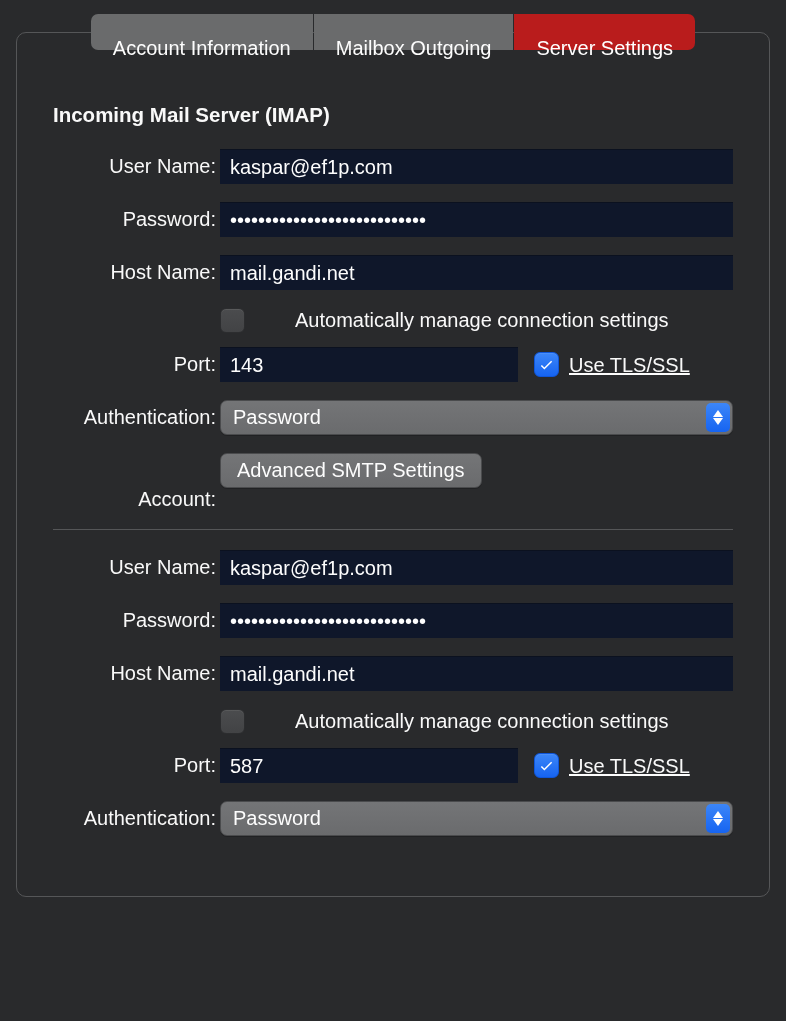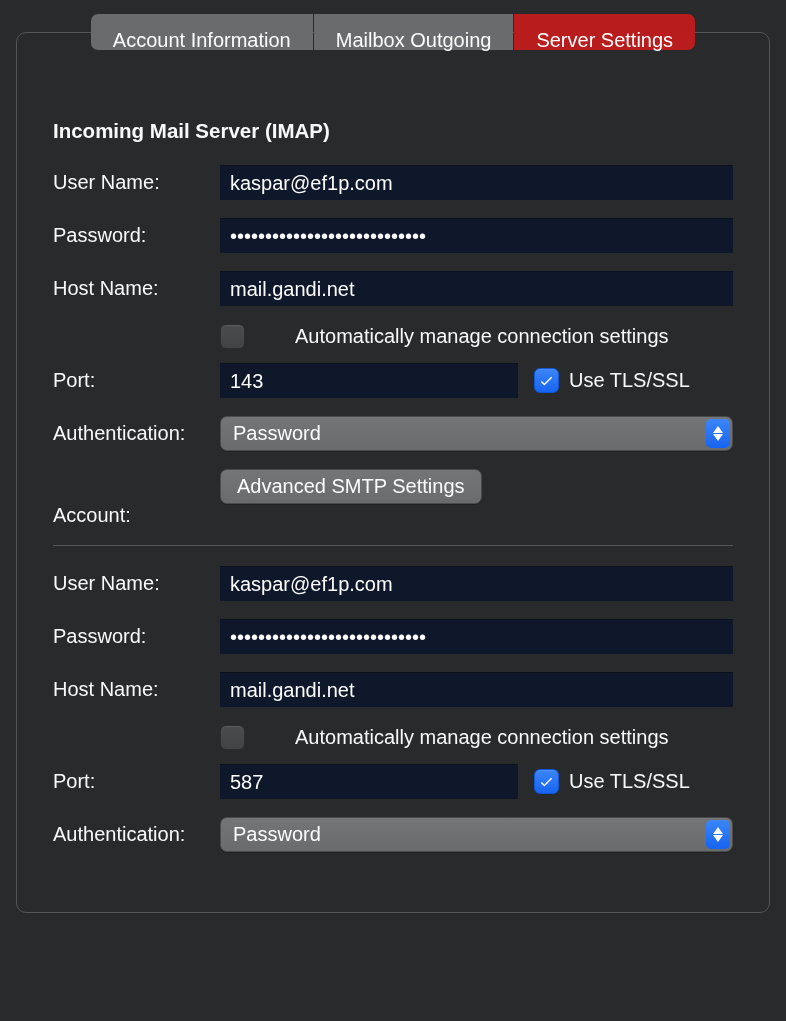--- a/index.html
+++ b/index.html
@@ -19,21 +19,21 @@
   
   .tabs {
     display: flex;
     justify-content: center;
     position: relative;
     z-index: 2;
   }
   .tab {
     height: 36px;
     line-height: 36px;
-    padding: 8px 22px;
+    padding: 16px 22px;
     background: #6a6b6c;
     color: #fdfdfd;
     font-size: 20px;
     cursor: pointer;
     user-select: none;
   }
   .tab:first-child {
     border-top-left-radius: 7px;
     border-bottom-left-radius: 7px;
   }
@@ -55,34 +55,34 @@
     border-radius: 10px;
     position: relative;
     top: -18px;
     padding: 70px 36px 60px 36px;
   }
   .section-title {
     font-weight: 700;
     font-size: 20.5px;
     color: #f9f9f9;
     margin-bottom: 22px;
-    margin-top: 16px;
+    margin-top: 0;
   }
   .section-title.outgoing {
     margin-top: 26px;
   }
   .row {
     display: flex;
     align-items: center;
     margin-bottom: 18px;
   }
   .label {
     width: 167px;
-    text-align: left;
-    padding-right: 20px;
+    text-align: right;
+    padding-right: 4px;
     color: #f9f9f9;
     font-size: 20px;
     flex-shrink: 0;
   }
   .field-area {
     flex: 1;
     display: flex;
     align-items: center;
   }
   input.text {
@@ -181,22 +181,23 @@
   }
   .select .stepper svg { width: 10px; height: 7px; display:block;}
   .select .stepper svg:first-child { margin-bottom: 1px; }
   .divider {
     border: none;
     border-top: 1px solid #555658;
     margin: 8px 0 20px 0;
   }
   .tls-wrap {
     display: flex;
-    align-items: center;
+    align-items: flex-end;
     margin-left: 16px;
+    text-decoration: underline;
   }
 </style>
 </head>
 <body>
 
 <div class="window">
 
   <div class="tabs">
     <div class="tab">Account Information</div>
     <div class="tab">Mailbox Outgoing</div>

